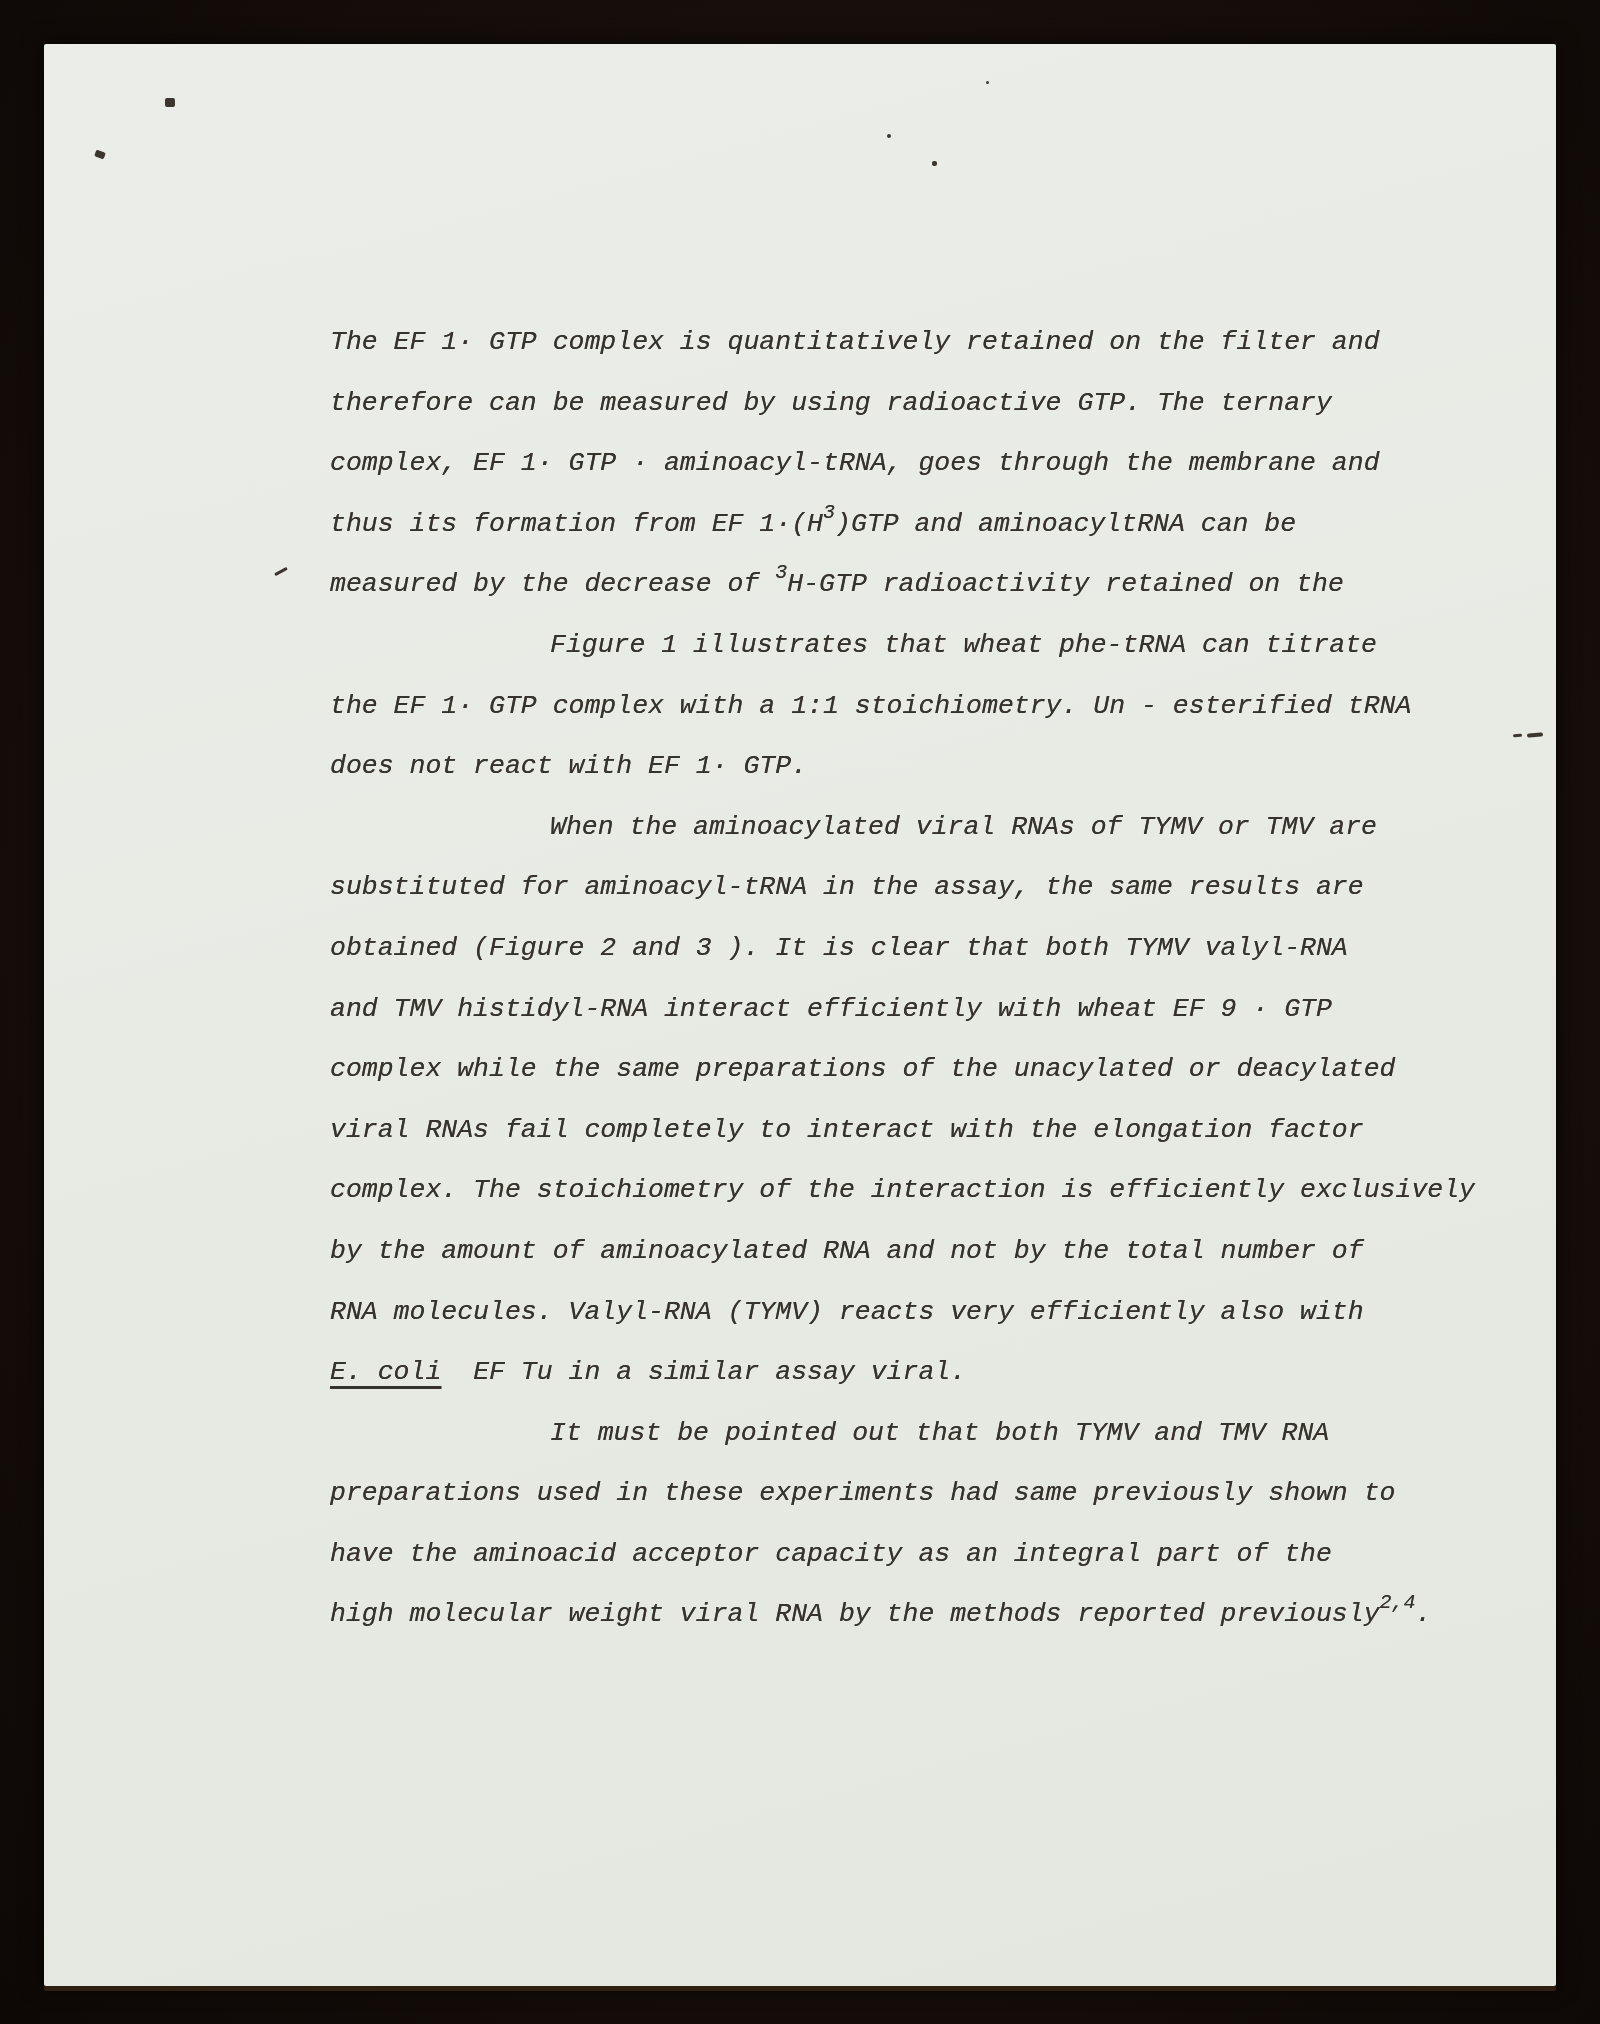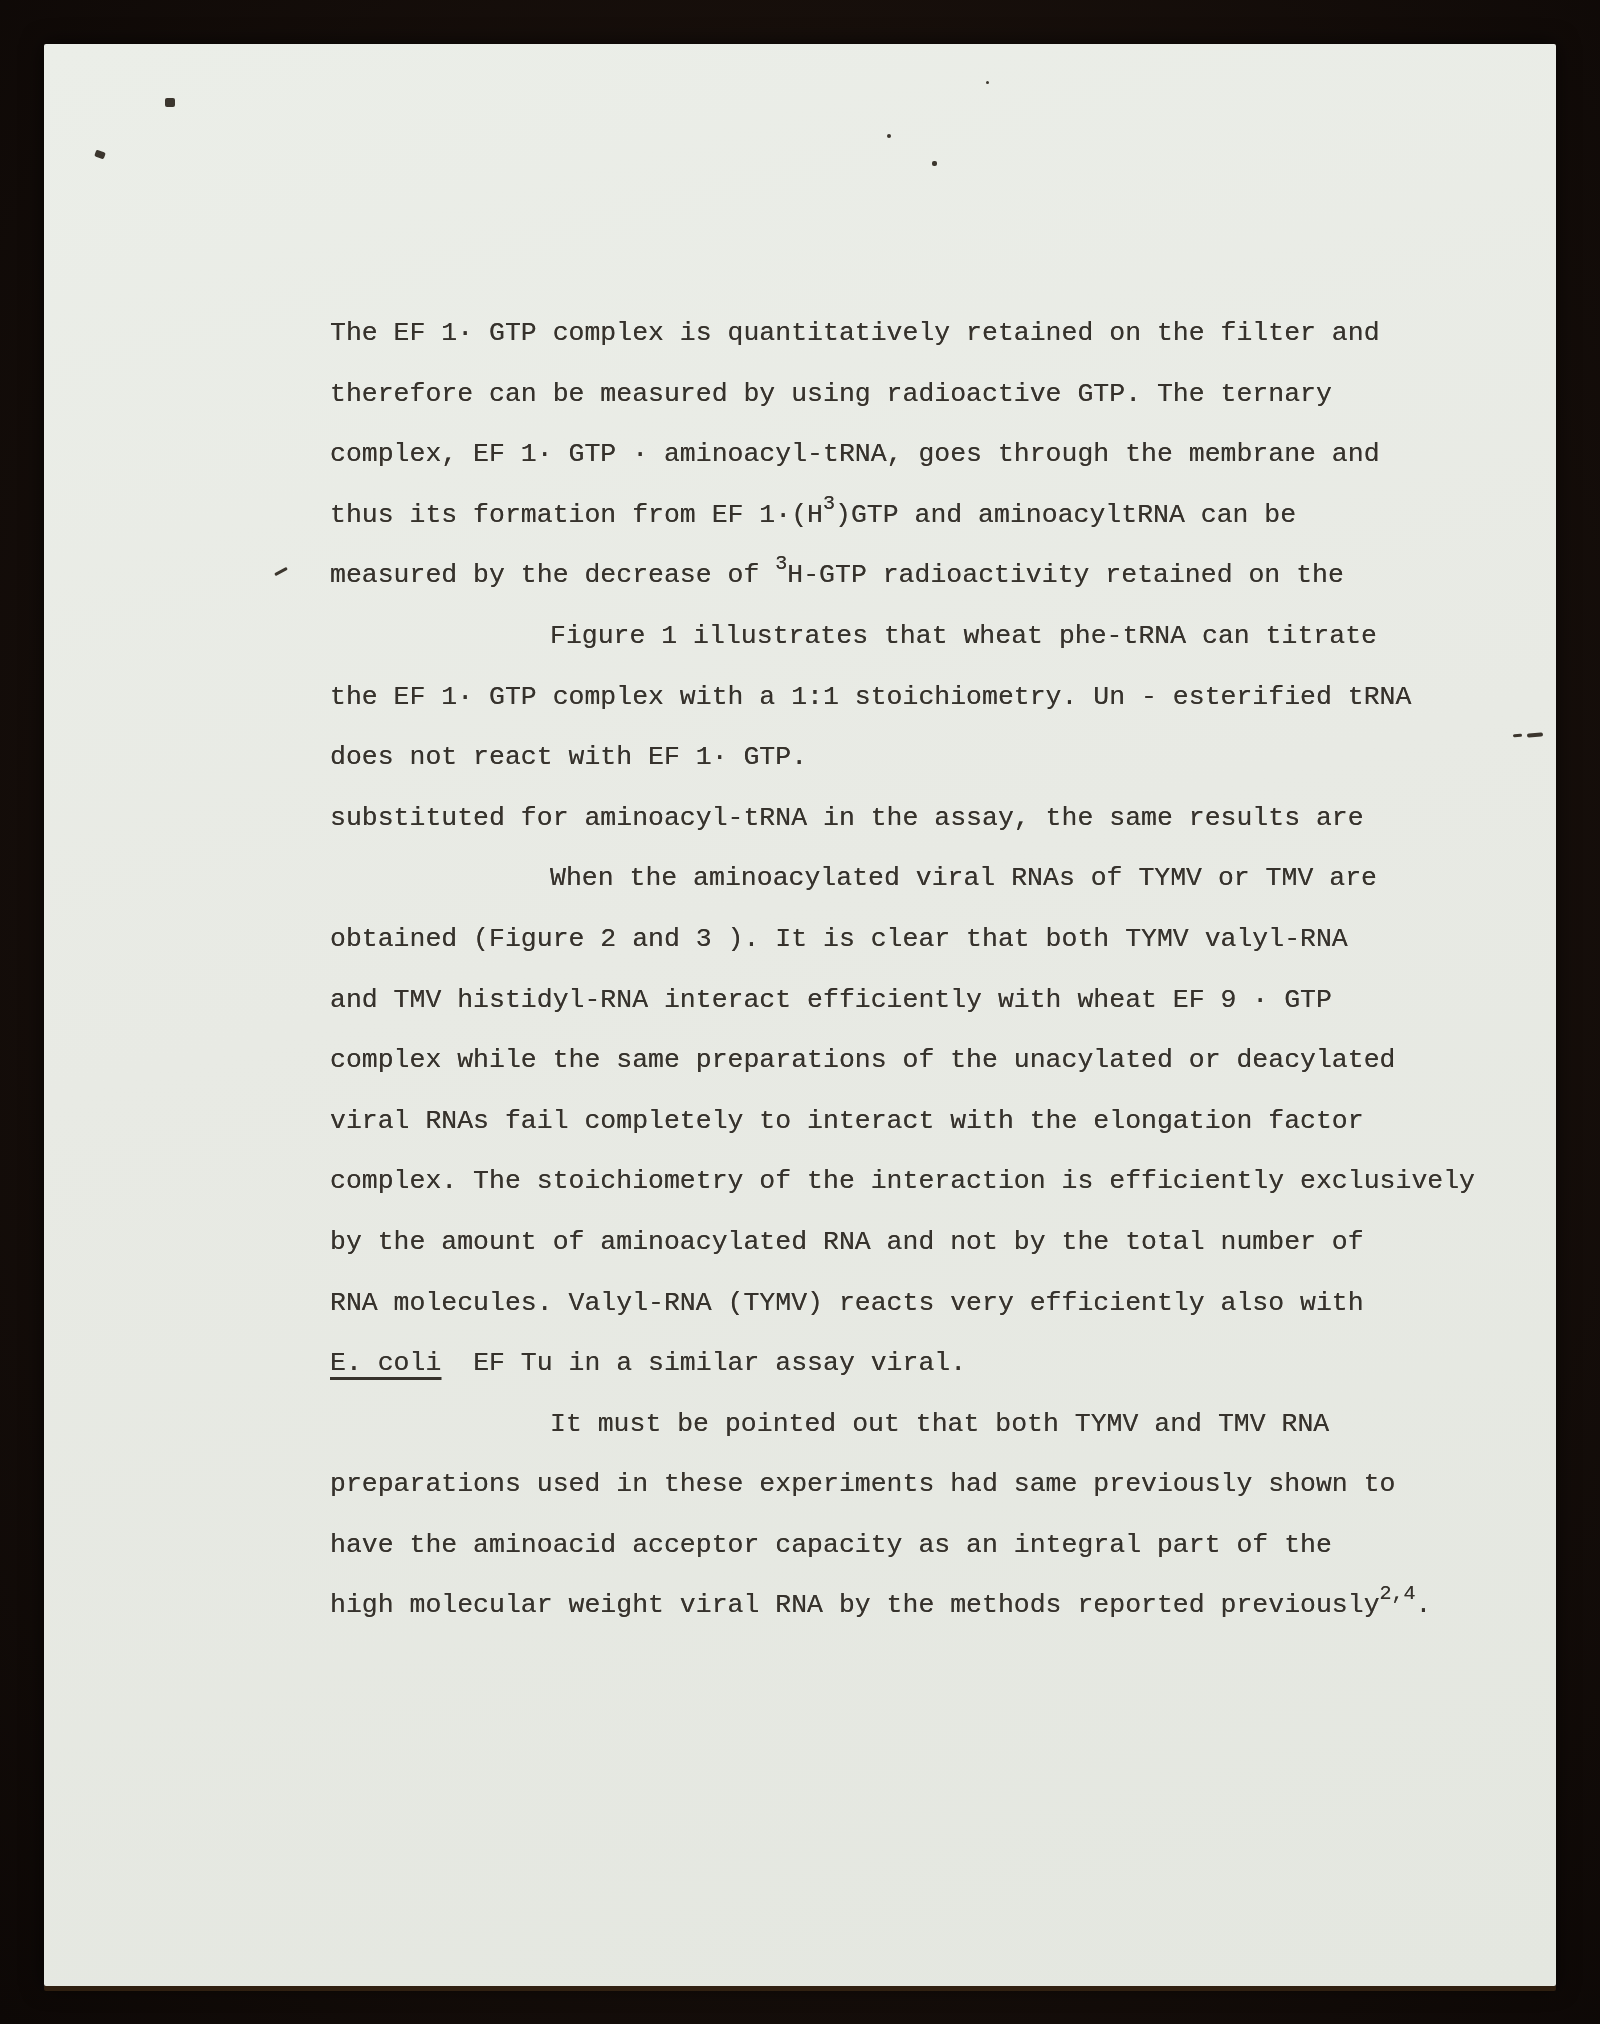--- a/index.html
+++ b/index.html
@@ -20,25 +20,26 @@
     position: absolute;
     left: 44px; top: 44px;
     width: 1512px; height: 1942px;
     background: linear-gradient(165deg, #ebeee8 0%, #e8eae4 45%, #e4e7e0 100%);
     box-shadow: 0 5px 0 rgba(92, 62, 30, 0.45), 0 0 22px rgba(0,0,0,0.65);
     border-radius: 2px;
   }
   .typed-text {
     position: absolute;
     left: 286px;  
-    top: 259px;   
+    top: 268px;   
     width: 1200px;
     color: #36322c;
     font-size: 26.5px;
     text-shadow: 0 0 0.6px rgba(52, 46, 40, 0.75);
+    font-style: italic;
   }
   .line {
     height: 60.6px;
     line-height: 60.6px;
     white-space: pre;
   }
   .line.indent {
     padding-left: 220px;
   }
   .line sup {
@@ -66,22 +67,22 @@
   <div class="paper">
     <div class="typed-text">
         <div class="line"><span>The EF 1· GTP complex is quantitatively retained on the filter and</span></div>
         <div class="line"><span>therefore can be measured by using radioactive GTP. The ternary</span></div>
         <div class="line"><span>complex, EF 1· GTP · aminoacyl-tRNA, goes through the membrane and</span></div>
         <div class="line"><span>thus its formation from EF 1·(H</span><sup>3</sup><span>)GTP and aminoacyltRNA can be</span></div>
         <div class="line"><span>measured by the decrease of </span><sup>3</sup><span>H-GTP radioactivity retained on the</span></div>
         <div class="line indent"><span>Figure 1 illustrates that wheat phe-tRNA can titrate</span></div>
         <div class="line"><span>the EF 1· GTP complex with a 1:1 stoichiometry. Un - esterified tRNA</span></div>
         <div class="line"><span>does not react with EF 1· GTP.</span></div>
+        <div class="line indent"><span>When the aminoacylated viral RNAs of TYMV or TMV are</span></div>
         <div class="line"><span>substituted for aminoacyl-tRNA in the assay, the same results are</span></div>
-        <div class="line indent"><span>When the aminoacylated viral RNAs of TYMV or TMV are</span></div>
         <div class="line"><span>obtained (Figure 2 and 3 ). It is clear that both TYMV valyl-RNA</span></div>
         <div class="line"><span>and TMV histidyl-RNA interact efficiently with wheat EF 9 · GTP</span></div>
         <div class="line"><span>complex while the same preparations of the unacylated or deacylated</span></div>
         <div class="line"><span>viral RNAs fail completely to interact with the elongation factor</span></div>
         <div class="line"><span>complex. The stoichiometry of the interaction is efficiently exclusively</span></div>
         <div class="line"><span>by the amount of aminoacylated RNA and not by the total number of</span></div>
         <div class="line"><span>RNA molecules. Valyl-RNA (TYMV) reacts very efficiently also with</span></div>
         <div class="line"><span class="seg-underline">E. coli</span><span>  EF Tu in a similar assay viral.</span></div>
         <div class="line indent"><span>It must be pointed out that both TYMV and TMV RNA</span></div>
         <div class="line"><span>preparations used in these experiments had same previously shown to</span></div>

